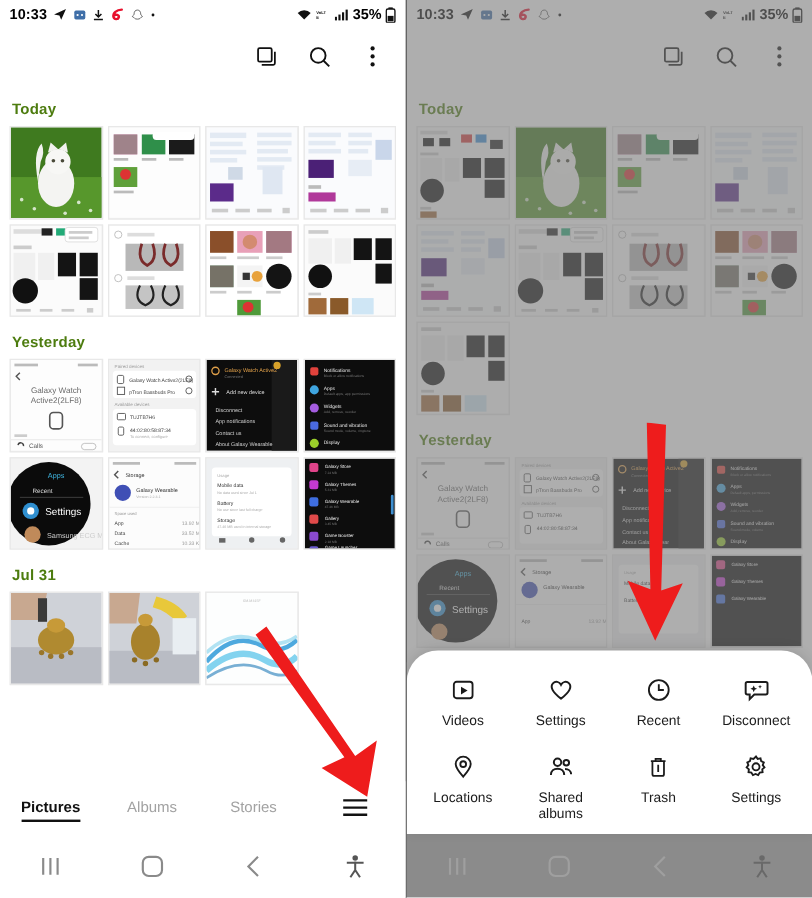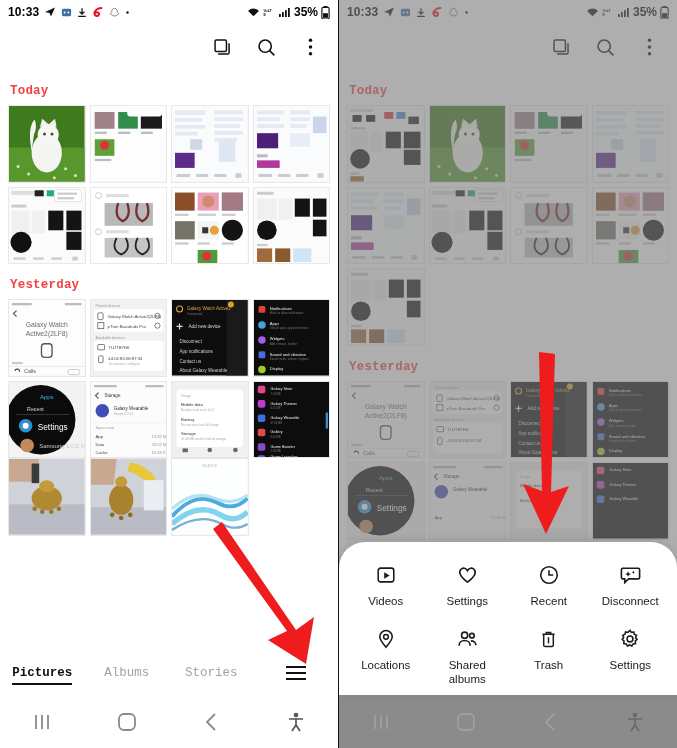--- a/index.html
+++ b/index.html
@@ -17,27 +17,27 @@
   .sb-right{margin-left:auto;display:flex;align-items:center;gap:3px;}
   .sb-pct{font-size:12px;font-weight:700;}
   .ic{display:inline-block;line-height:0;}
 
   
   .appbar{height:46px;display:flex;align-items:center;justify-content:flex-end;gap:20px;padding:0 16px 0 0;}
   .appbar .tapicon{width:24px;height:24px;display:flex;align-items:center;justify-content:center;}
 
   
   .content{position:absolute;top:70px;left:0;right:0;bottom:0;overflow:hidden;}
-  .sec-title{font-size:12.5px;font-weight:700;color:#ef4444;padding:14px 10px 7px 10px;letter-spacing:.2px;font-family:Liberation Mono, monospace;}
+  .sec-title{font-size:12.5px;font-weight:700;color:#4d7c0f;padding:14px 10px 7px 10px;letter-spacing:.2px;}
   .grid{display:grid;grid-template-columns:repeat(4,1fr);gap:4px;padding:0 8px;}
   .thumb{position:relative;width:100%;aspect-ratio:1/1;background:#f2f2f2;overflow:hidden;border:1px solid #e8e8e8;box-sizing:border-box;}
   .thumb>.art{position:absolute;inset:0;}
 
   
-  .tabbar{position:absolute;left:0;right:0;bottom:53px;height:44px;display:flex;align-items:center;background:#fff;font-family:Liberation Mono, monospace;}
+  .tabbar{position:absolute;left:0;right:0;bottom:53px;height:44px;display:flex;align-items:center;background:#fff;}
   .tab{flex:1;text-align:center;font-size:12.5px;color:#a2a2a2;}
   .tab.active{color:#111;font-weight:700;}
   .tab.active .lbl{border-bottom:2px solid #111;padding-bottom:3px;}
   .tab-ham{flex:1;display:flex;align-items:center;justify-content:center;}
 
   
   .navbar{position:absolute;left:0;right:0;bottom:0;height:53px;display:flex;align-items:center;background:#fff;}
   .navbtn{flex:1;display:flex;align-items:center;justify-content:center;}
 
   
@@ -500,20 +500,21 @@
                     <text x="22" y="87" font-size="5" fill="#eee">Game Booster</text>
                     <text x="22" y="93" font-size="3.6" fill="#777">2.18 MB</text>
                 <rect x="5" y="97" width="10" height="8" rx="2.4" fill="#6a5ad0"></rect>
                     <text x="22" y="100" font-size="5" fill="#eee">Game Launcher</text>
               </g>
               <rect x="95" y="40" width="3" height="22" rx="1.5" fill="#3f8fd0"></rect>
             </svg></div>
             </div>
         </div>
 
+        <div class="sec-title">Jul 31</div>
         <div class="grid">
           <div class="thumb">
               <div class="art">
             <svg width="100%" height="100%" viewBox="0 0 100 100" preserveAspectRatio="none">
               <rect width="100" height="100" fill="#cfd2d8"></rect>
               <rect y="60" width="100" height="40" fill="#b9bcc4"></rect>
               <path d="M0 0 h40 l-6 30 h-34z" fill="#c8a890"></path>
               <rect x="30" y="6" width="10" height="26" fill="#3a3a3a"></rect>
               <ellipse cx="50" cy="52" rx="20" ry="16" fill="#b08a30"></ellipse>
               <ellipse cx="50" cy="36" rx="10" ry="8" fill="#c79a38"></ellipse>

